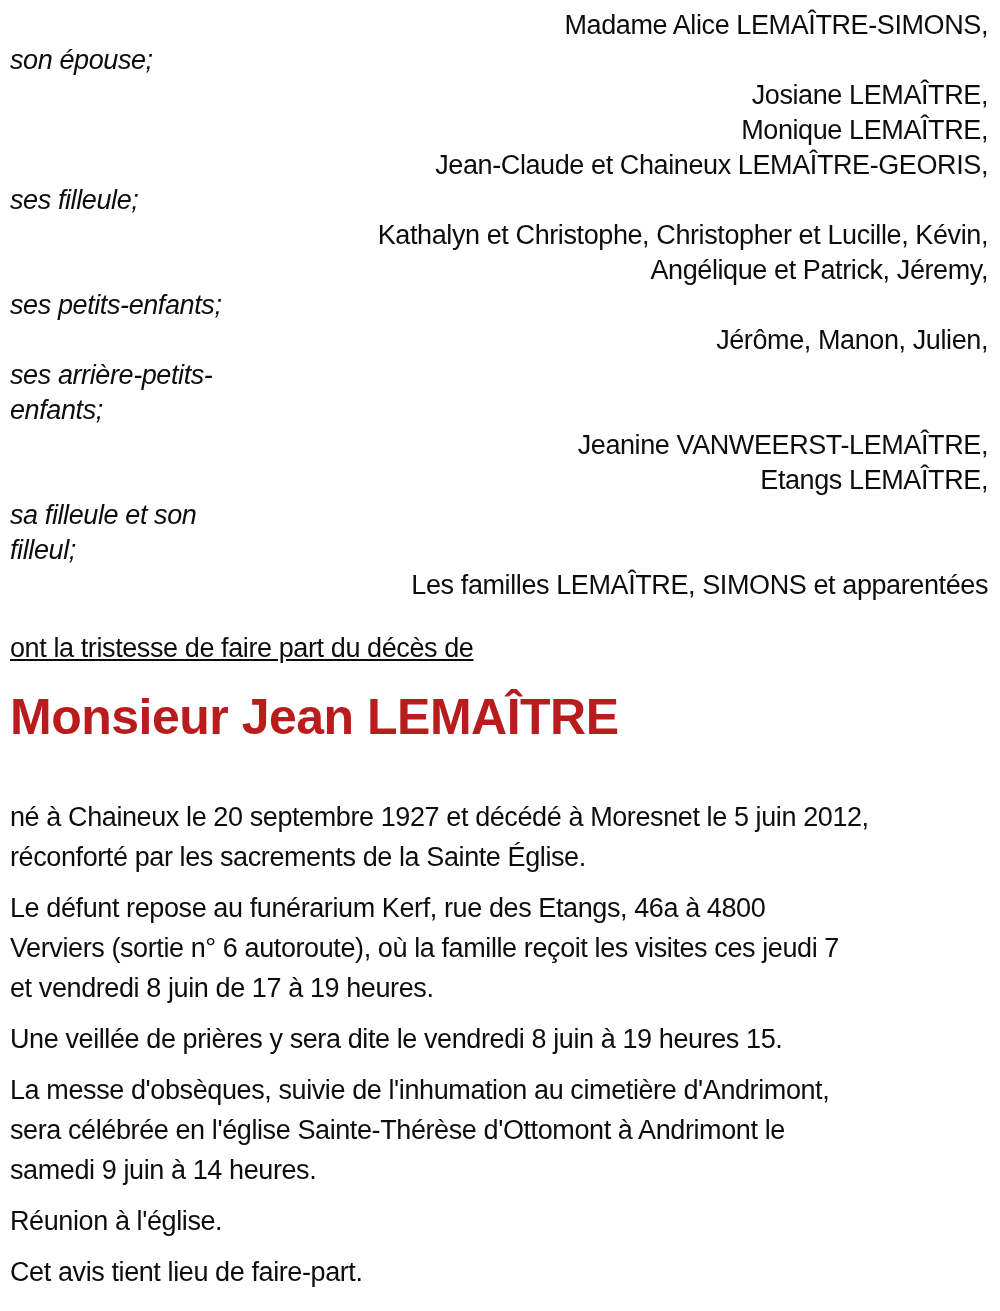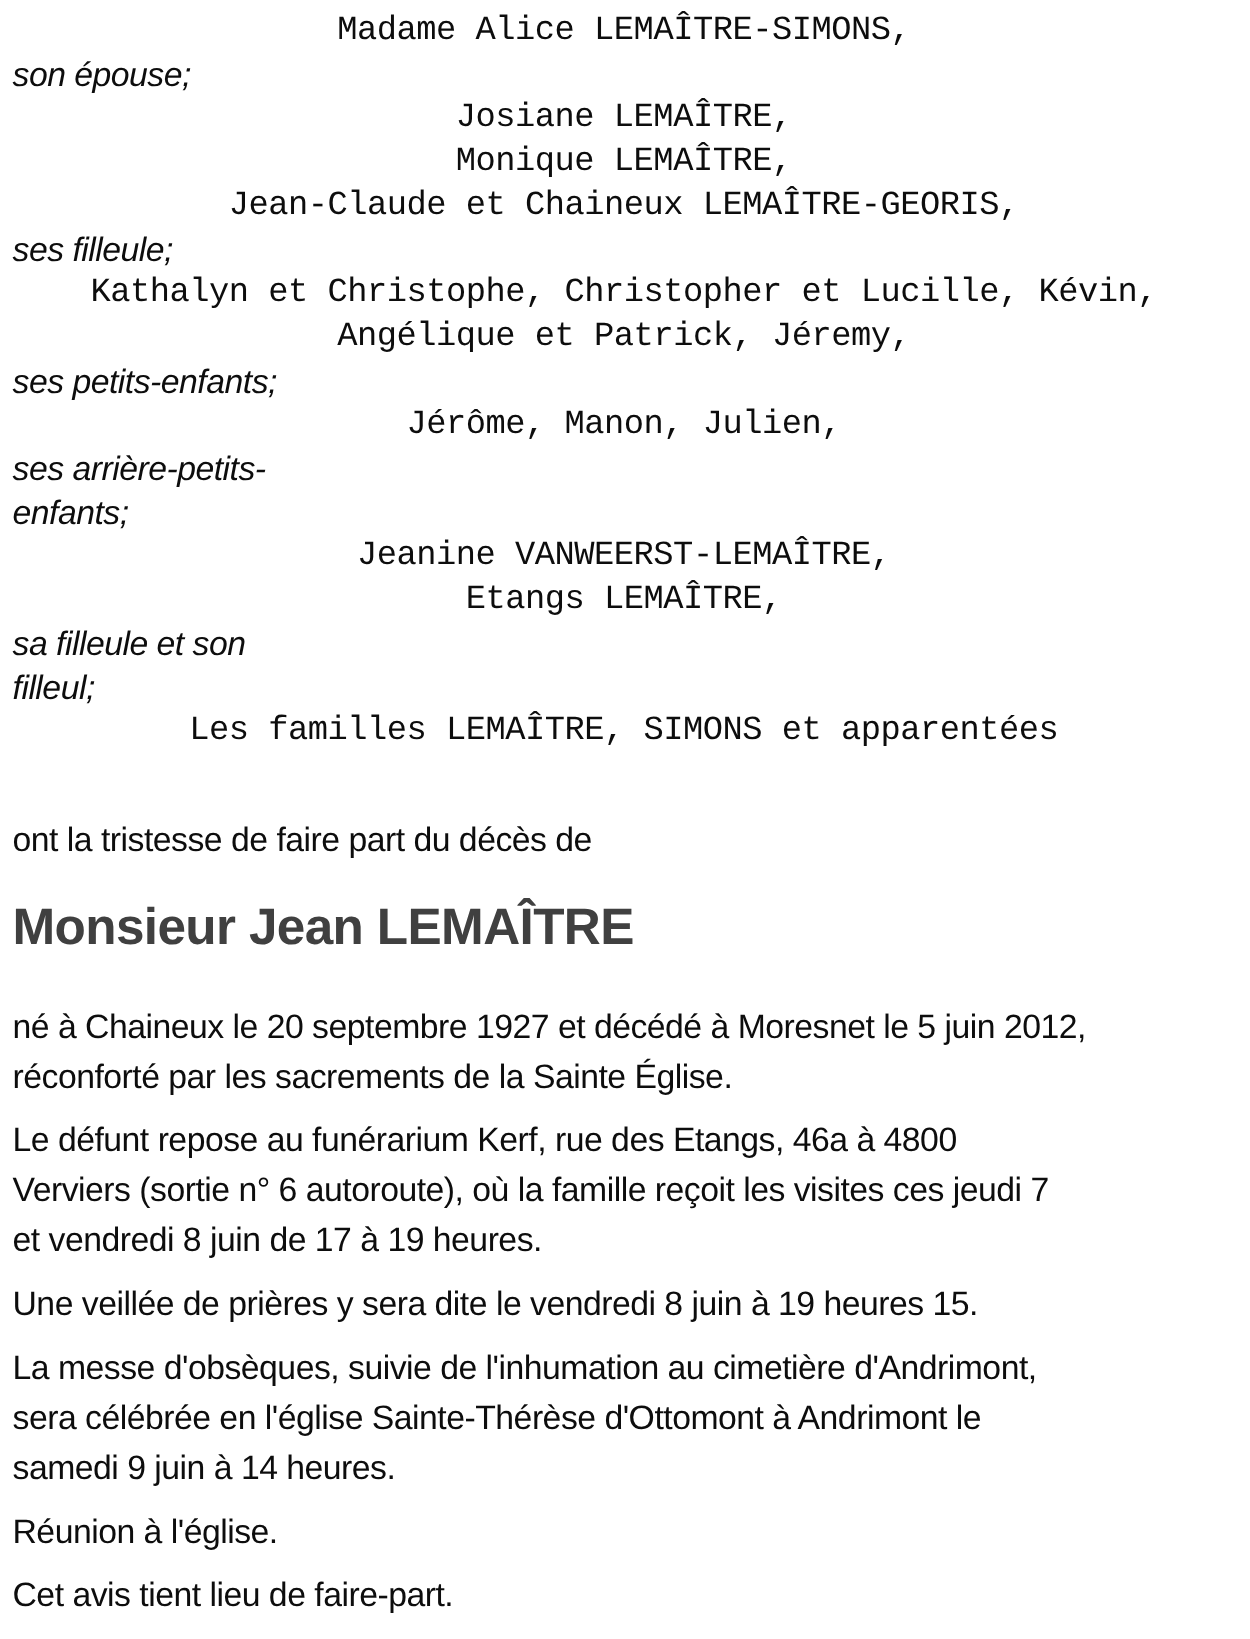--- a/index.html
+++ b/index.html
@@ -16,44 +16,44 @@
     color: #0d0d0d;
     font-family: "Liberation Sans", "DejaVu Sans", sans-serif;
   }
   .families {
     font-size: 27px;
     line-height: 35px;
     letter-spacing: -0.4px;
   }
   .names {
     white-space: pre-line;
-    text-align: center;
-    font-family: Liberation Mono, monospace;
+    text-align: right;
   }
   .relation {
     white-space: pre-line;
     text-align: left;
     font-style: italic;
   }
   .intro {
-    margin-top: 52px;
+    margin-top: 28px;
     font-size: 27px;
     line-height: 35px;
     letter-spacing: -0.4px;
+    text-decoration: underline;
   }
   h1.deceased {
     margin: 26px 0 0 0;
-    font-size: 41px;
+    font-size: 50px;
     line-height: 50px;
     font-weight: bold;
     letter-spacing: -0.5px;
-    color: #404040;
+    color: #b91c1c;
   }
   .details {
-    margin-top: 35px;
+    margin-top: 55px;
   }
   .details p {
     white-space: pre-line;
     font-size: 27px;
     line-height: 40px;
     letter-spacing: -0.4px;
     margin: 0 0 11px 0;
   }
 </style>
 </head>

